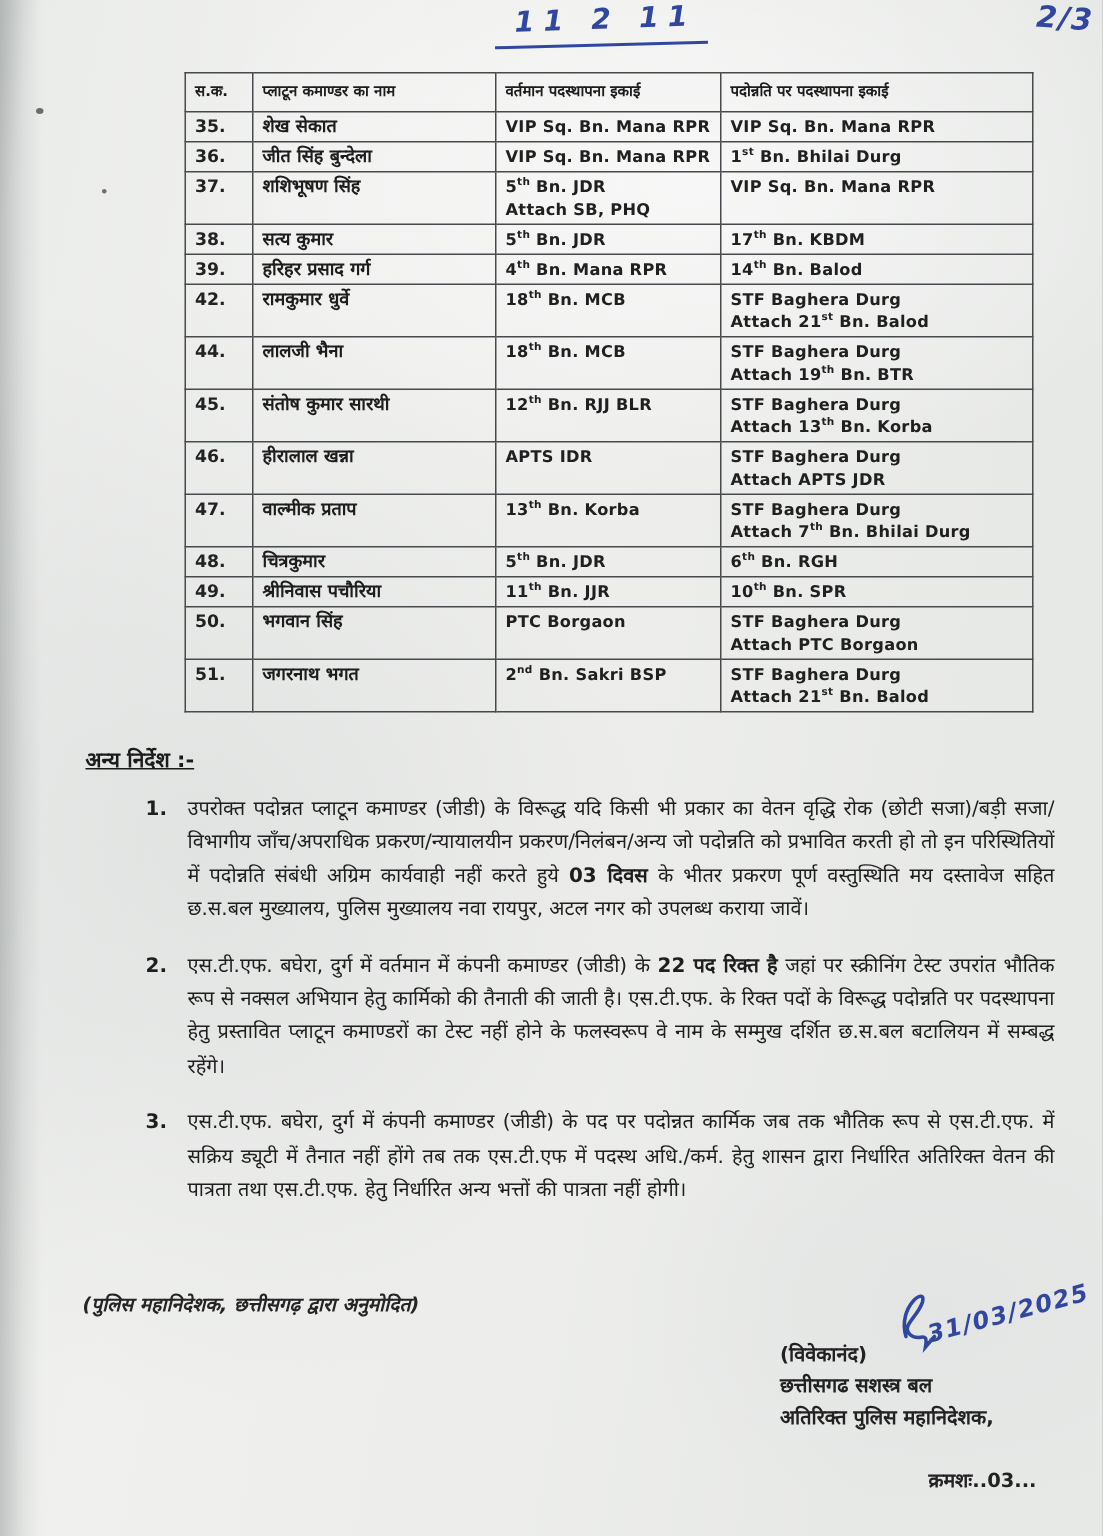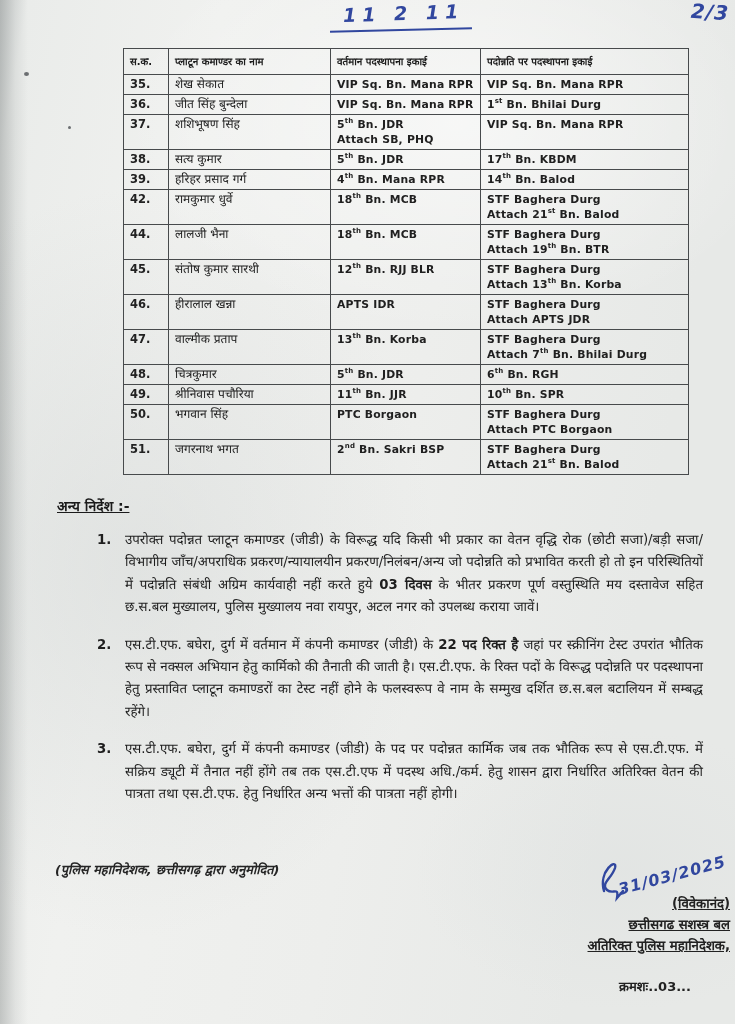--- a/index.html
+++ b/index.html
@@ -22,37 +22,37 @@
   .hw-underline{position:absolute;left:330px;top:29px;width:142px;height:0;
     border-bottom:2.5px solid #31479f;transform:rotate(-1.5deg);}
   .hw-pageno{position:absolute;right:6px;top:0px;font-size:20px;letter-spacing:1px;transform:rotate(4deg);}
 
   
   table.post{position:absolute;left:123px;top:48px;border-collapse:collapse;table-layout:fixed;width:565px;}
   table.post th,table.post td{border:1.4px solid #474a4c;vertical-align:top;text-align:left;
     padding:2px 6px;line-height:15px;}
   table.post th{font-size:10px;font-weight:bold;color:#1c1c1c;padding:5px 6px;}
   td.c-sno{font-size:11.5px;font-weight:bold;padding:3px 4px;}
-  td.c-name{font-size:12px;font-weight:normal;color:#1d1d1d;}
+  td.c-name{font-size:12px;font-weight:bold;color:#1d1d1d;}
   td.c-unit{font-size:10.8px;font-weight:bold;color:#202020;letter-spacing:.2px;}
   td.c-unit sup,th sup{font-size:7px;line-height:0;vertical-align:super;}
 
   
   .instructions{position:absolute;left:57px;top:496px;width:646px;}
   .inst-heading{font-size:14px;font-weight:bold;text-decoration:underline;color:#1b1b1b;margin:0 0 14px 0;}
   .inst-list{list-style:none;margin:0;padding:0;}
   .inst-item{position:relative;padding-left:68px;margin-bottom:15px;
     font-size:13.3px;line-height:22.4px;text-align:justify;color:#1e1e1e;}
   .inst-num{position:absolute;left:40px;top:0;font-weight:bold;}
   .inst-text b{font-weight:bold;}
 
   
   .approved{position:absolute;left:55px;top:860px;font-size:12.8px;font-weight:bold;font-style:italic;color:#252525;}
-  .sig-block{position:absolute;left:520px;top:893px;width:210px;text-align:right;
-    font-size:13.2px;line-height:21px;color:#222;font-weight:bold;text-decoration:underline;}
+  .sig-block{position:absolute;left:520px;top:893px;width:210px;text-align:left;
+    font-size:13.2px;line-height:21px;color:#222;font-weight:bold;}
   .sig-scrawl{position:absolute;left:588px;top:855px;overflow:visible;}
   .continuation{position:absolute;right:44px;top:977px;font-size:13px;font-weight:bold;color:#222;}
 </style>
 </head>
 <body>
 
 <div class="page">
   <div class="edge-shadow"></div>
   <div class="speck" style="left:24px;top:72px;width:5px;height:4px;"></div>
   <div class="speck" style="left:68px;top:126px;width:3px;height:3px;"></div>

